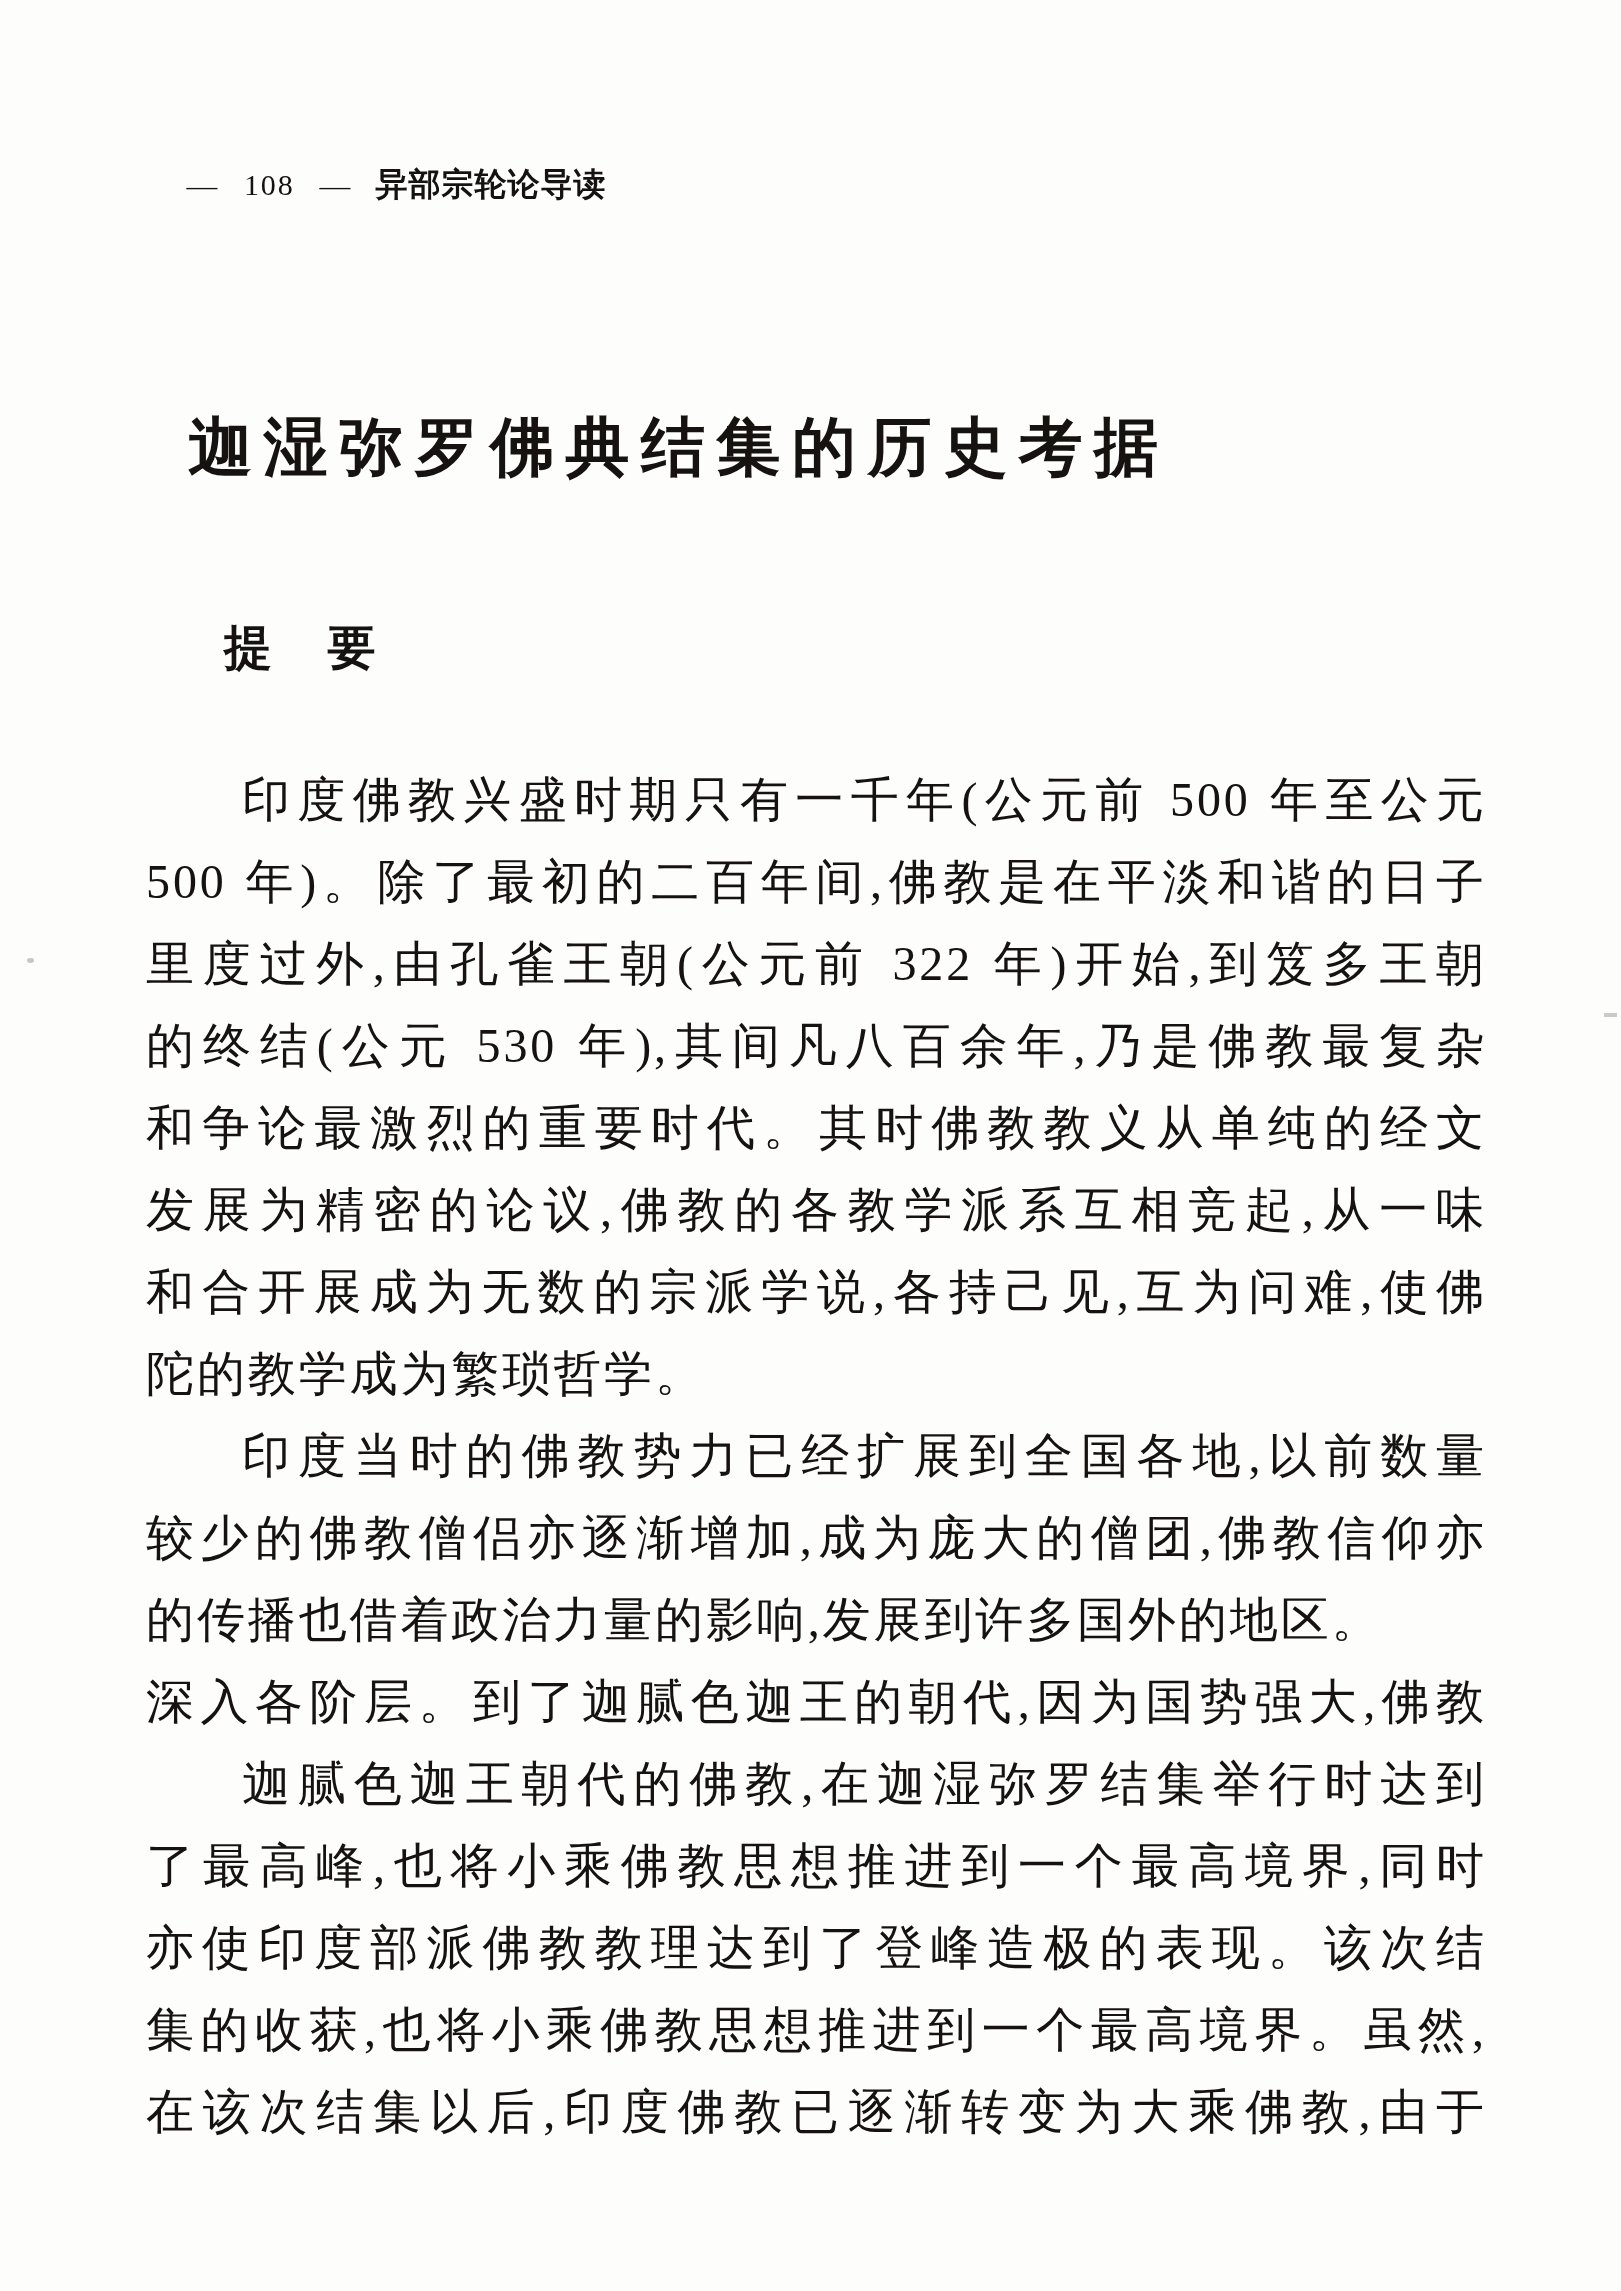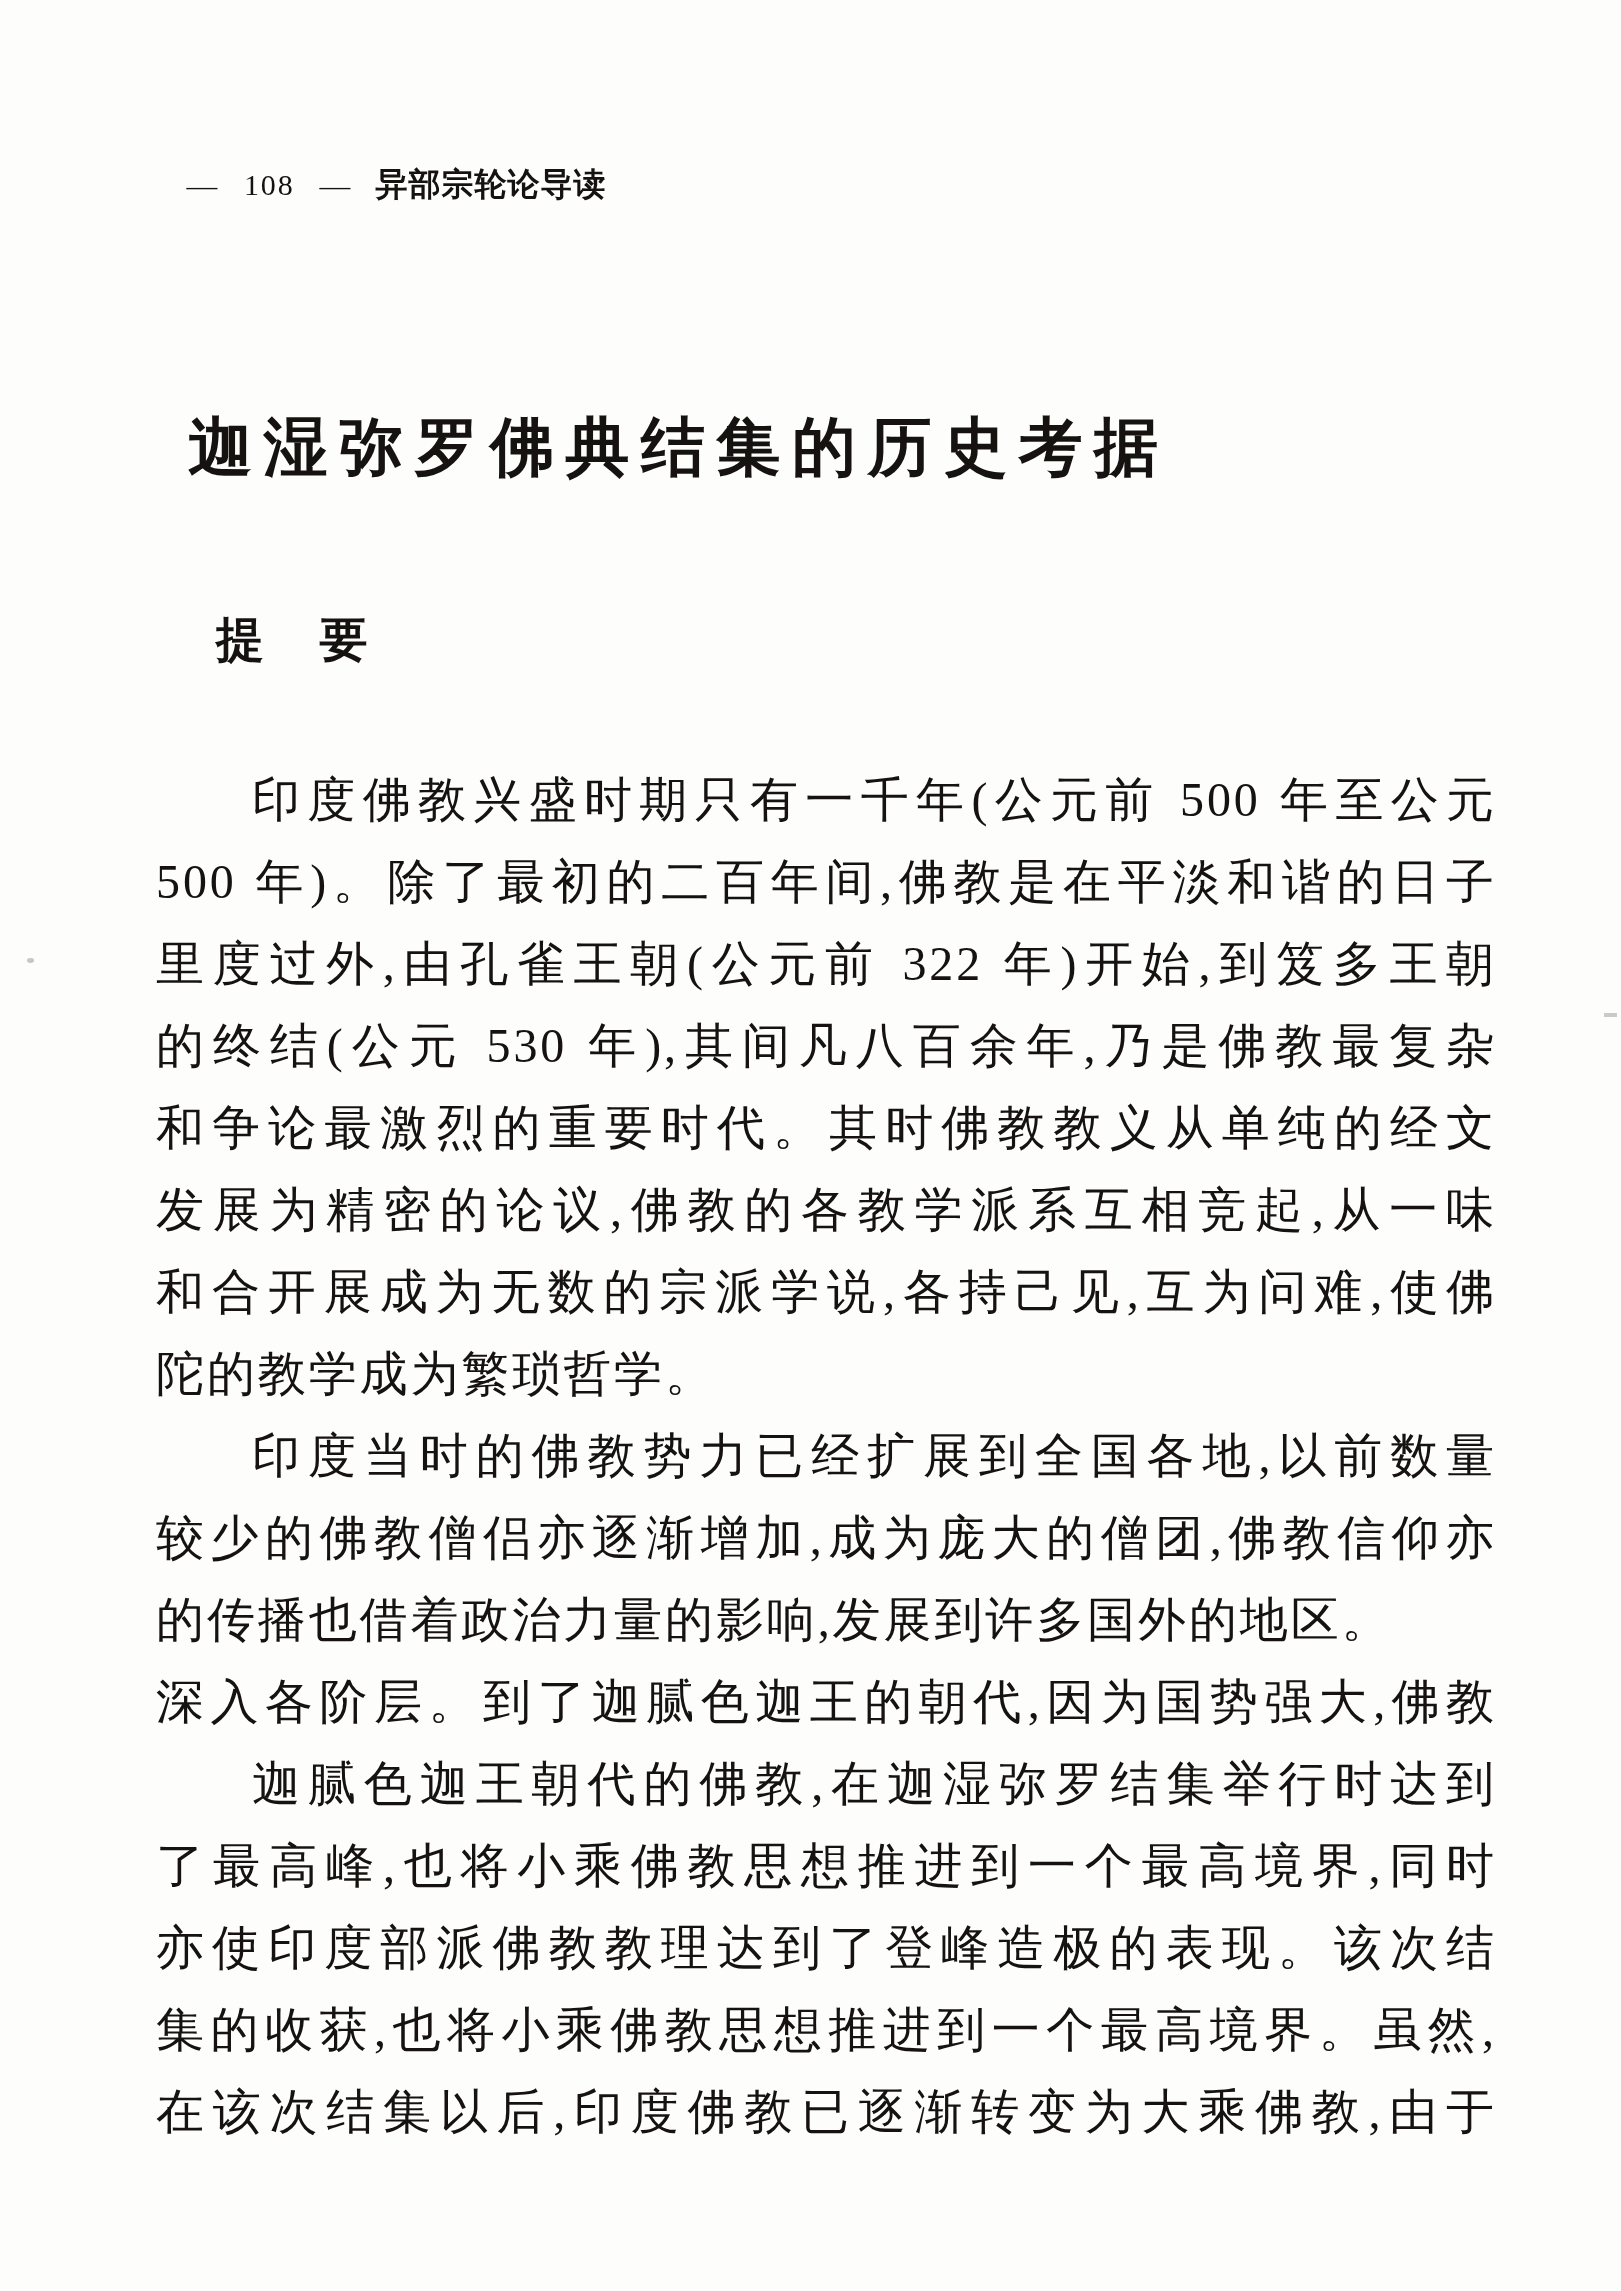--- a/index.html
+++ b/index.html
@@ -48,30 +48,30 @@
     margin: 4px;
     font-size: 64px;
     font-weight: bold;
     letter-spacing: 11.5px;
     white-space: nowrap;
   }
   .section-heading {
     position: absolute;
     top: 608px;
     left: 216px;
-    margin: 0;
+    margin: 8px;
     font-size: 48px;
     font-weight: bold;
     letter-spacing: 3.8px;
     white-space: nowrap;
   }
   .article-body {
     position: absolute;
     top: 759px;
-    left: 156px;
+    left: 146px;
     width: 1341px;
     font-size: 48px;
     line-height: 82px;
     letter-spacing: 2.9px;
   }
   .paragraph { margin: 0; }
   .line {
     text-align: justify;
     text-align-last: justify;
     white-space: nowrap; 

